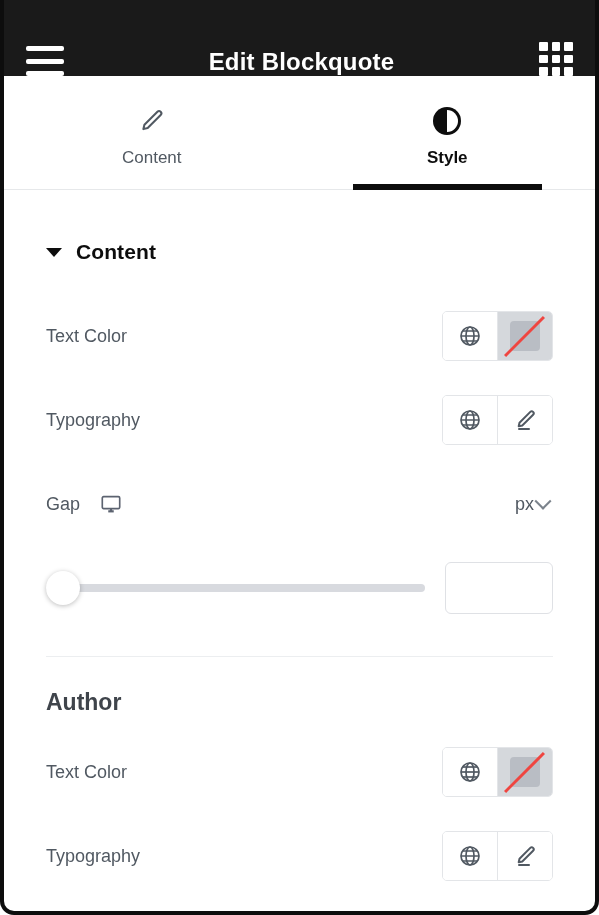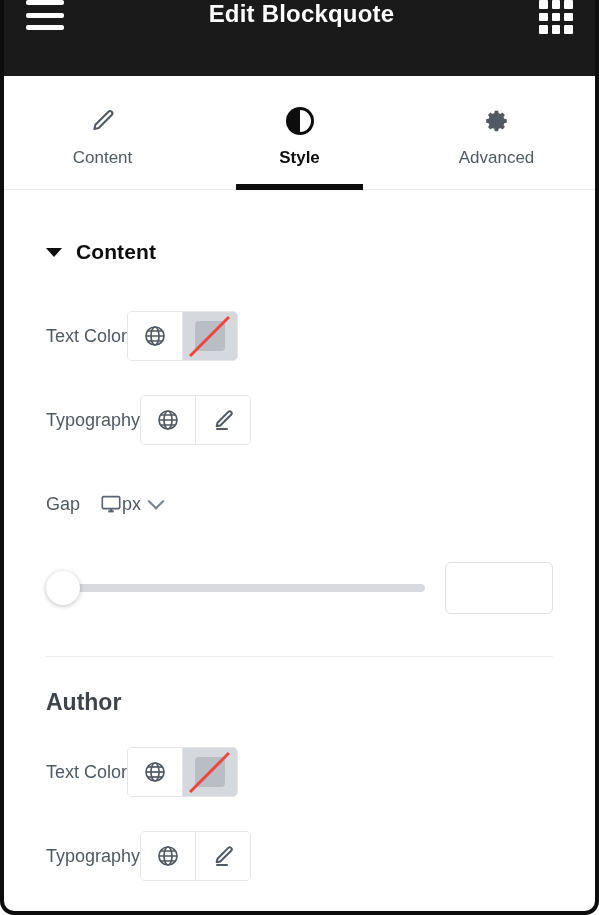--- a/index.html
+++ b/index.html
@@ -22,21 +22,21 @@
     border-top: none;
     border-radius: 0 0 14px 14px;
     overflow: hidden;
   }
 
   
   .panel-header {
     height: 76px;
     background: #1a1a1a;
     display: flex;
-    align-items: flex-start;
+    align-items: flex-end;
     padding: 0 22px;
     box-sizing: border-box;
     margin: -0px -4px 0 -4px;
     padding-left: 26px;
     padding-right: 26px;
   }
   .menu-icon {
     width: 38px;
     height: 30px;
     display: flex;
@@ -168,20 +168,21 @@
   .section-title {
     font-size: 21px;
     font-weight: bold;
     color: #0d0d0d;
     letter-spacing: 0.1px;
   }
 
   .row {
     display: flex;
     align-items: center;
+    justify-content: space-between;
     min-height: 60px;
     padding: 12px 0;
   }
   .row-label {
     font-size: 18px;
     color: #515962;
     display: flex;
     align-items: center;
     gap: 20px;
   }
@@ -242,21 +243,21 @@
     transform: rotate(45deg);
     transform-origin: center;
     left: 13px;
     top: -12px;
   }
 
   
   .unit-select {
     display: flex;
     align-items: center;
-    gap: 9px;
+    gap: 3px;
     font-size: 18px;
     color: #515962;
     cursor: pointer;
     padding-right: 4px;
   }
   .chev {
     width: 10px;
     height: 10px;
     border-right: 2px solid #7b838c;
     border-bottom: 2px solid #7b838c;
@@ -348,30 +349,20 @@
     </div>
 
     <div class="tab active">
       <div class="tab-icon">
         <div class="contrast-ic"></div>
       </div>
       <div class="tab-label">Style</div>
       <div class="tab-underline"></div>
     </div>
 
-    <div class="tab">
-      <div class="tab-icon">
-        <svg width="26" height="26" viewBox="0 0 24 24" fill="currentColor">
-          <path d="M12 8.2a3.8 3.8 0 1 0 0 7.6 3.8 3.8 0 0 0 0-7.6zm0 5.9a2.1 2.1 0 1 1 0-4.2 2.1 2.1 0 0 1 0 4.2z"></path>
-          <path d="M21 13.6v-3.2l-2.3-.4a7 7 0 0 0-.7-1.7l1.3-1.9-2.2-2.2-1.9 1.3a7 7 0 0 0-1.7-.7L13.1 2.5H9.9l-.4 2.3a7 7 0 0 0-1.7.7L5.9 4.2 3.7 6.4l1.3 1.9a7 7 0 0 0-.7 1.7l-2.3.4v3.2l2.3.4c.16.6.4 1.17.7 1.7l-1.3 1.9 2.2 2.2 1.9-1.3c.53.3 1.1.54 1.7.7l.4 2.3h3.2l.4-2.3c.6-.16 1.17-.4 1.7-.7l1.9 1.3 2.2-2.2-1.3-1.9c.3-.53.54-1.1.7-1.7z"></path>
-        </svg>
-      </div>
-      <div class="tab-label">Advanced</div>
-      <div class="tab-underline"></div>
-    </div>
 
   </div>
 
   <div class="panel-body">
 
     <div class="section-head">
       <div class="caret"></div>
       <div class="section-title">Content</div>
     </div>
 

